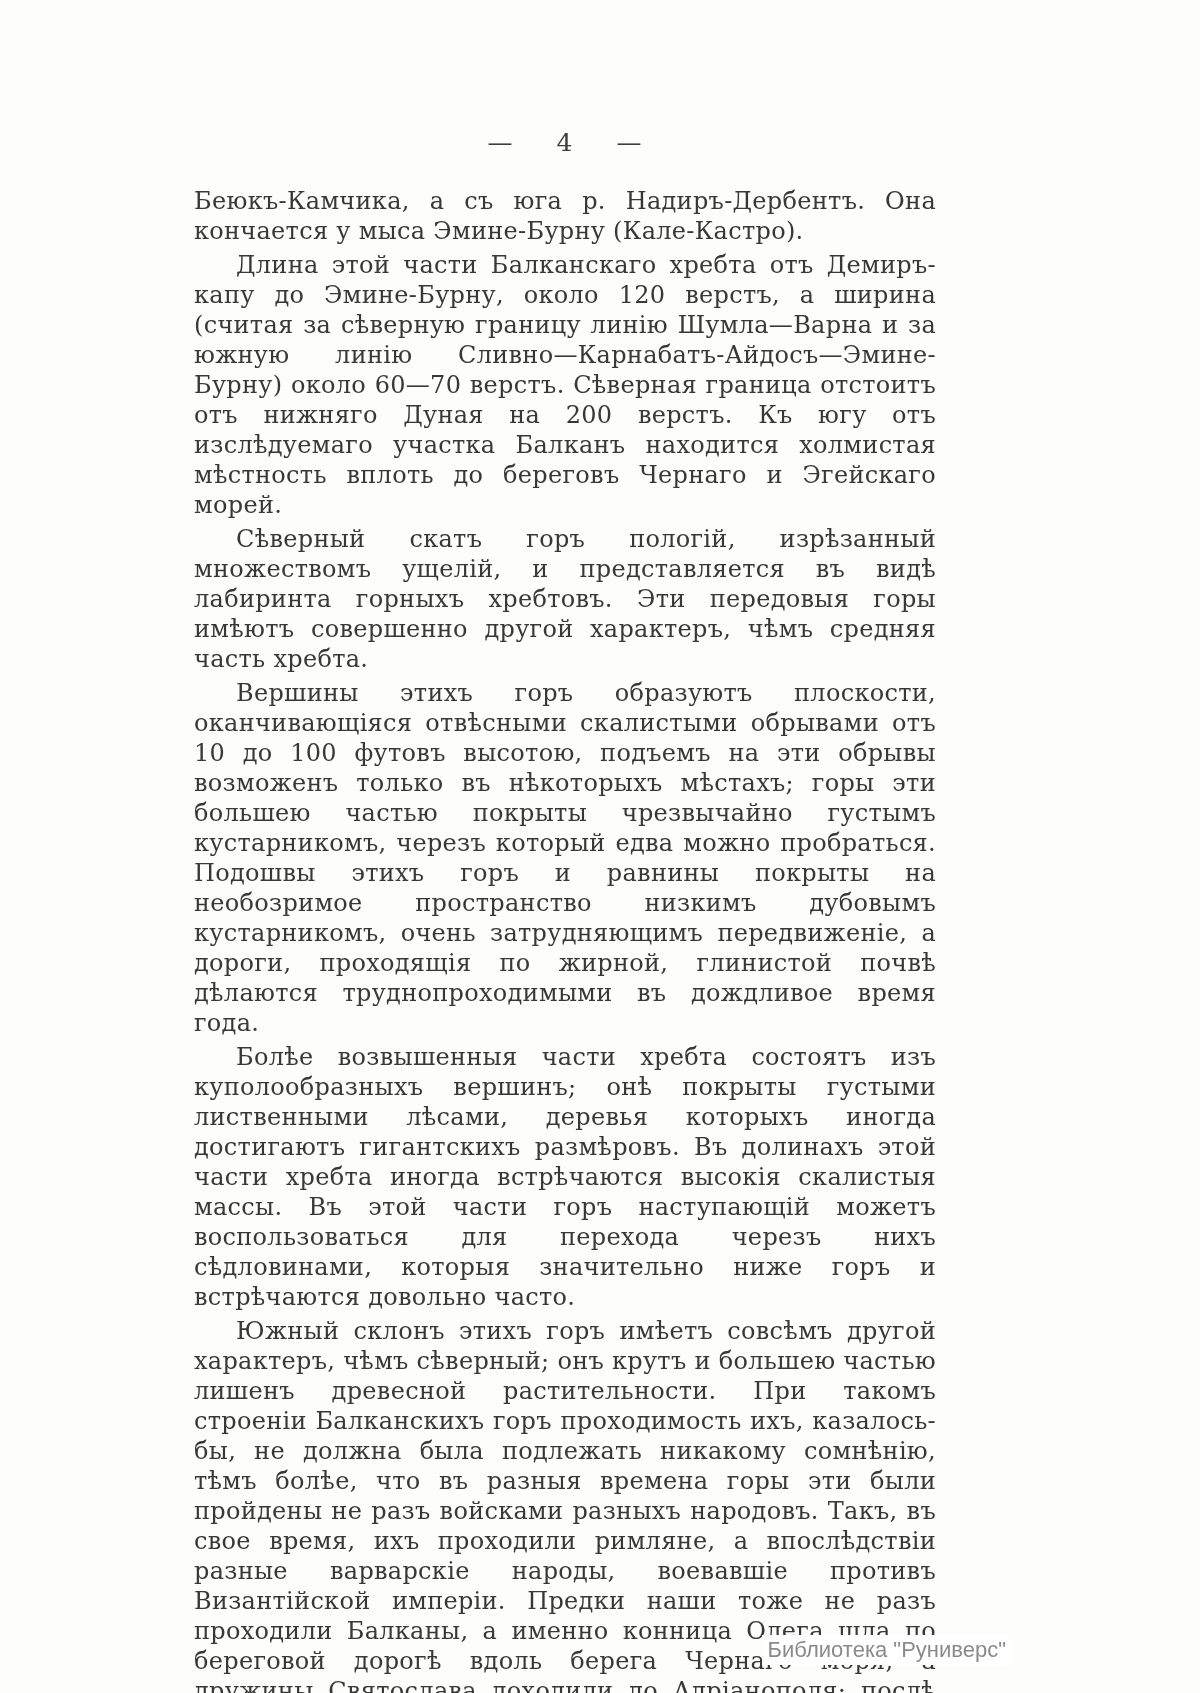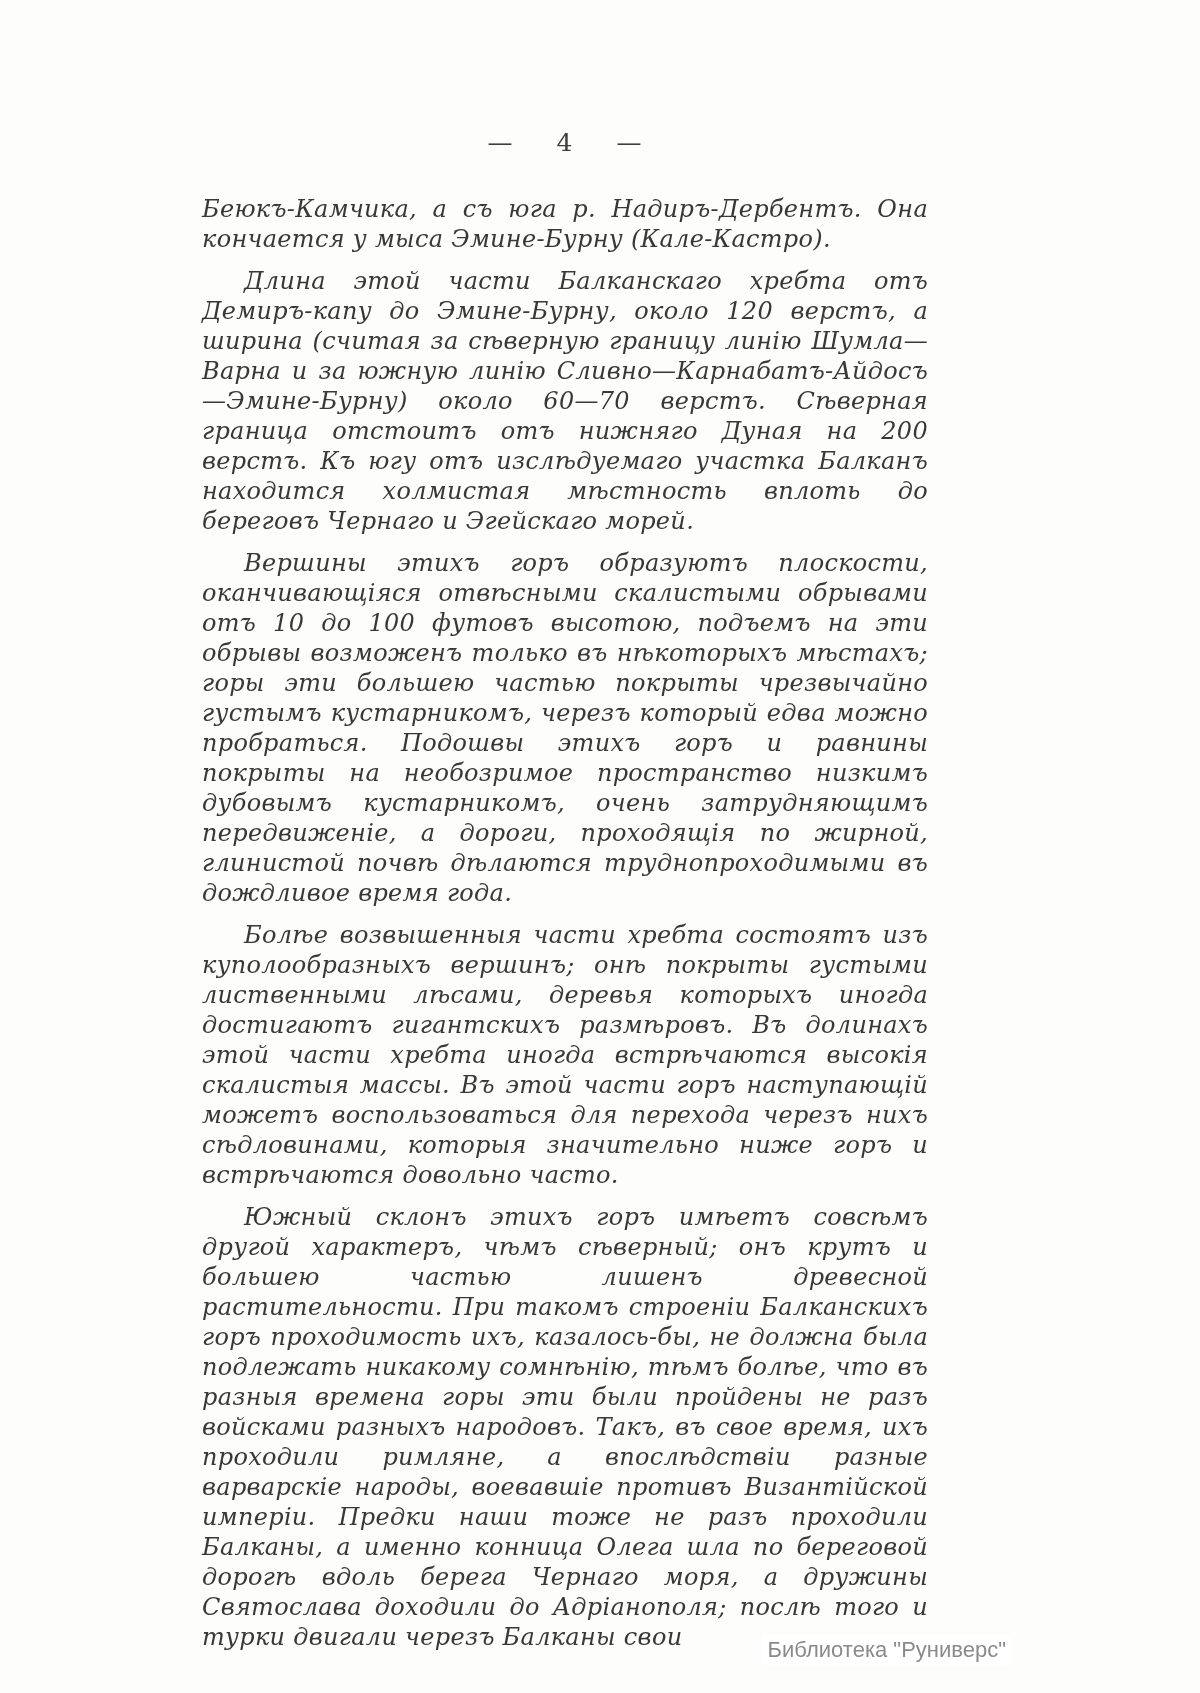--- a/index.html
+++ b/index.html
@@ -31,24 +31,23 @@
     top: 182px;
     left: 190px;
     width: 750px;
     font-size: 24px;
     line-height: 30px;
     color: #383838;
     text-align: justify;
     letter-spacing: 0.3px;
   }
   .text-block p {
-    margin: 12px;
+    margin: 4px;
     padding: 0;
     text-indent: 42px;
-    font-style: italic;
   }
   .text-block p.first {
     text-indent: 0;
   }
   .watermark {
     position: absolute;
     right: 188px;
     bottom: 28px;
     font-family: "Liberation Sans", sans-serif;
     font-size: 22px;
@@ -60,20 +59,21 @@
 </head>
 <body>
 
 <div class="sheet">
 
   <div class="page-number">— 4 —</div>
 
   <div class="text-block">
     <p class="first">Беюкъ-Камчика, а съ юга р. Надиръ-Дербентъ. Она кончается у мыса Эмине-Бурну (Кале-Кастро).</p>
     <p>Длина этой части Балканскаго хребта отъ Демиръ-капу до Эмине-Бурну, около 120 верстъ, а ширина (считая за сѣверную границу линію Шумла—Варна и за южную линію Сливно—Карнабатъ-Айдосъ—Эмине-Бурну) около 60—70 верстъ. Сѣверная граница отстоитъ отъ нижняго Дуная на 200 верстъ. Къ югу отъ изслѣдуемаго участка Балканъ находится холмистая мѣстность вплоть до береговъ Чернаго и Эгейскаго морей.</p>
+    <p>Сѣверный скатъ горъ пологій, изрѣзанный множествомъ ущелій, и представляется въ видѣ лабиринта горныхъ хребтовъ. Эти передовыя горы имѣютъ совершенно другой характеръ, чѣмъ средняя часть хребта.</p>
     <p>Вершины этихъ горъ образуютъ плоскости, оканчивающіяся отвѣсными скалистыми обрывами отъ 10 до 100 футовъ высотою, подъемъ на эти обрывы возможенъ только въ нѣкоторыхъ мѣстахъ; горы эти большею частью покрыты чрезвычайно густымъ кустарникомъ, черезъ который едва можно пробраться. Подошвы этихъ горъ и равнины покрыты на необозримое пространство низкимъ дубовымъ кустарникомъ, очень затрудняющимъ передвиженіе, а дороги, проходящія по жирной, глинистой почвѣ дѣлаются труднопроходимыми въ дождливое время года.</p>
     <p>Болѣе возвышенныя части хребта состоятъ изъ куполообразныхъ вершинъ; онѣ покрыты густыми лиственными лѣсами, деревья которыхъ иногда достигаютъ гигантскихъ размѣровъ. Въ долинахъ этой части хребта иногда встрѣчаются высокія скалистыя массы. Въ этой части горъ наступающій можетъ воспользоваться для перехода черезъ нихъ сѣдловинами, которыя значительно ниже горъ и встрѣчаются довольно часто.</p>
     <p>Южный склонъ этихъ горъ имѣетъ совсѣмъ другой характеръ, чѣмъ сѣверный; онъ крутъ и большею частью лишенъ древесной растительности. При такомъ строеніи Балканскихъ горъ проходимость ихъ, казалось-бы, не должна была подлежать никакому сомнѣнію, тѣмъ болѣе, что въ разныя времена горы эти были пройдены не разъ войсками разныхъ народовъ. Такъ, въ свое время, ихъ проходили римляне, а впослѣдствіи разные варварскіе народы, воевавшіе противъ Византійской имперіи. Предки наши тоже не разъ проходили Балканы, а именно конница Олега шла по береговой дорогѣ вдоль берега Чернаго моря, а дружины Святослава доходили до Адріанополя; послѣ того и турки двигали черезъ Балканы свои</p>
   </div>
 
   <div class="watermark">Библиотека "Руниверс"</div>
 
 </div>
 
 </body></html>

